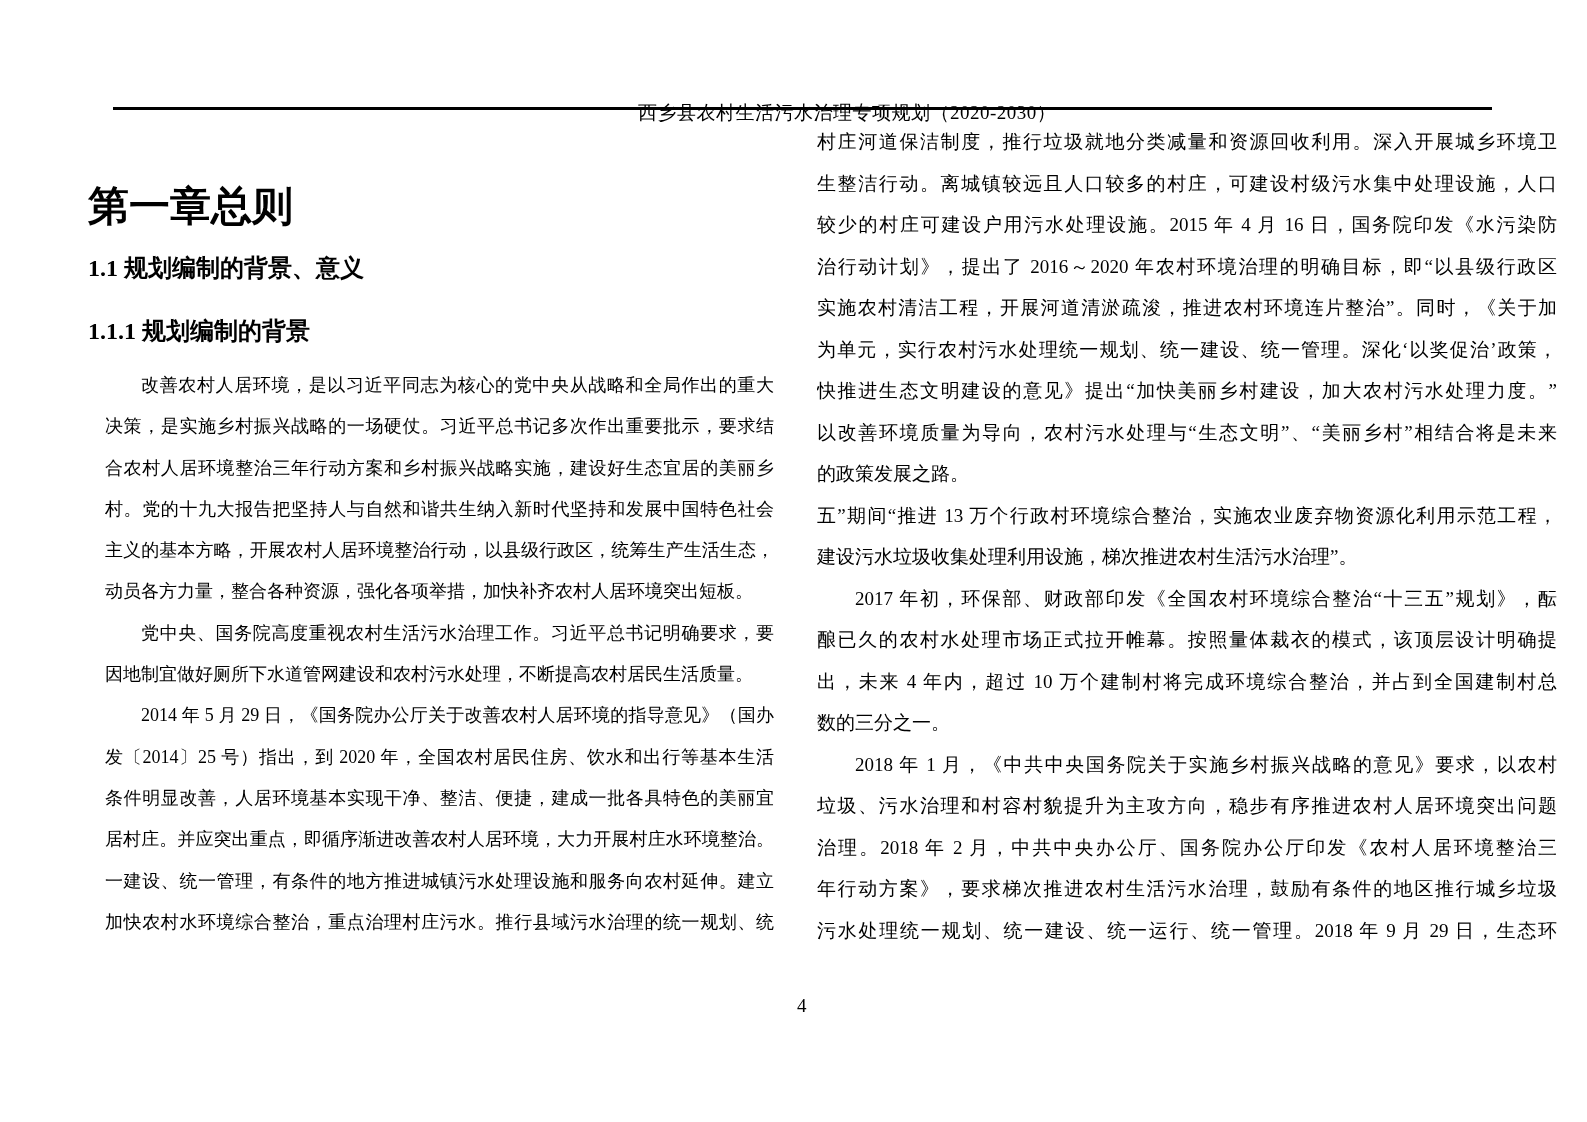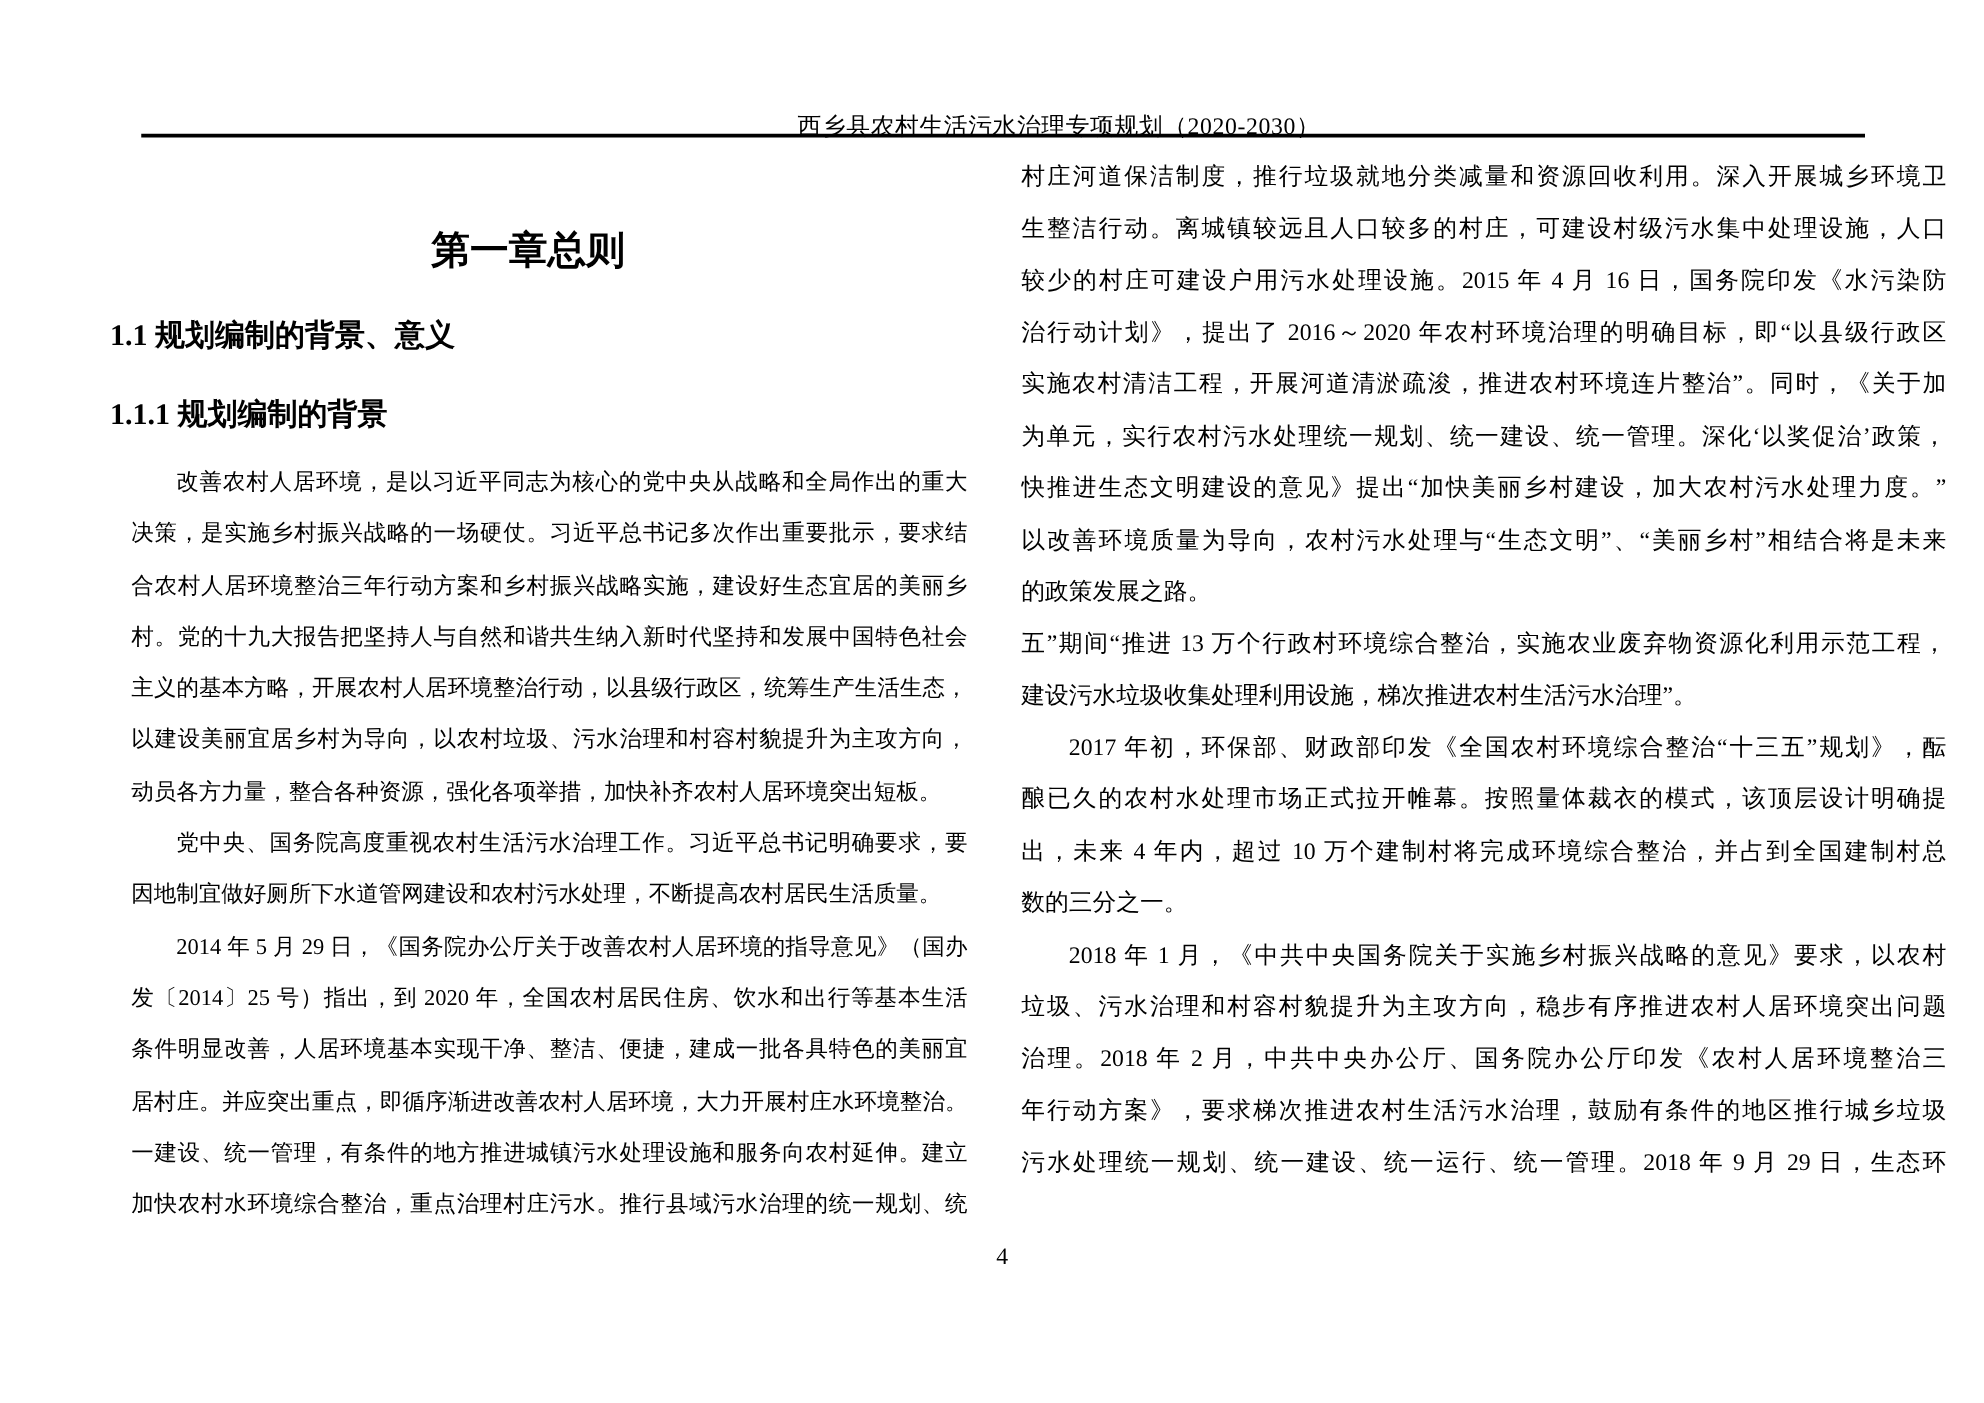--- a/index.html
+++ b/index.html
@@ -6,40 +6,40 @@
   body {
     width: 1587px; height: 1122px;
     position: relative;
     background: #ffffff;
     color: #000000;
     font-family: "Liberation Serif", "DejaVu Serif", serif;
     overflow: hidden;
   }
   .header-title {
     position: absolute;
-    left: 638px; top: 88px;
+    left: 638px; top: 100px;
     font-size: 19px;
     letter-spacing: 0.5px;
     white-space: nowrap;
   }
   .header-rule {
     position: absolute;
     left: 113px; top: 107px;
     width: 1379px; height: 2.5px;
     background: #000000;
   }
   .column { position: absolute; }
   .col-left  { left: 88px;  top: 0; width: 669px; height: 1122px; }
   .col-right { left: 817px; top: 0; width: 740px; height: 875px; }
   .chapter-title {
     position: absolute;
     left: 0; top: 179px;
     width: 100%;
-    text-align: center;
-    font-size: 31px;
+    text-align: left;
+    font-size: 41px;
     font-weight: 700;
     white-space: nowrap;
   }
   .section-heading {
     position: absolute;
     left: 0; top: 252px;
     font-size: 24px;
     font-weight: 700;
     white-space: nowrap;
     text-align: right;
@@ -80,21 +80,20 @@
 <div class="column col-left">
   <div class="chapter-title">第一章总则</div>
   <div class="section-heading">1.1 规划编制的背景、意义</div>
   <div class="subsection-heading">1.1.1 规划编制的背景</div>
   <div class="body-block body-left" id="left-body">
       <div class="line para-first">改善农村人居环境，是以习近平同志为核心的党中央从战略和全局作出的重大</div>
       <div class="line">决策，是实施乡村振兴战略的一场硬仗。习近平总书记多次作出重要批示，要求结</div>
       <div class="line">合农村人居环境整治三年行动方案和乡村振兴战略实施，建设好生态宜居的美丽乡</div>
       <div class="line">村。党的十九大报告把坚持人与自然和谐共生纳入新时代坚持和发展中国特色社会</div>
       <div class="line">主义的基本方略，开展农村人居环境整治行动，以县级行政区，统筹生产生活生态，</div>
-      <div class="line">以建设美丽宜居乡村为导向，以农村垃圾、污水治理和村容村貌提升为主攻方向，</div>
       <div class="line para-last">动员各方力量，整合各种资源，强化各项举措，加快补齐农村人居环境突出短板。</div>
       <div class="line para-first">党中央、国务院高度重视农村生活污水治理工作。习近平总书记明确要求，要</div>
       <div class="line para-last">因地制宜做好厕所下水道管网建设和农村污水处理，不断提高农村居民生活质量。</div>
       <div class="line para-first">2014 年 5 月 29 日，《国务院办公厅关于改善农村人居环境的指导意见》（国办</div>
       <div class="line">发〔2014〕25 号）指出，到 2020 年，全国农村居民住房、饮水和出行等基本生活</div>
       <div class="line">条件明显改善，人居环境基本实现干净、整洁、便捷，建成一批各具特色的美丽宜</div>
       <div class="line">居村庄。并应突出重点，即循序渐进改善农村人居环境，大力开展村庄水环境整治。</div>
       <div class="line">一建设、统一管理，有条件的地方推进城镇污水处理设施和服务向农村延伸。建立</div>
       <div class="line">加快农村水环境综合整治，重点治理村庄污水。推行县域污水治理的统一规划、统</div>
     </div>

